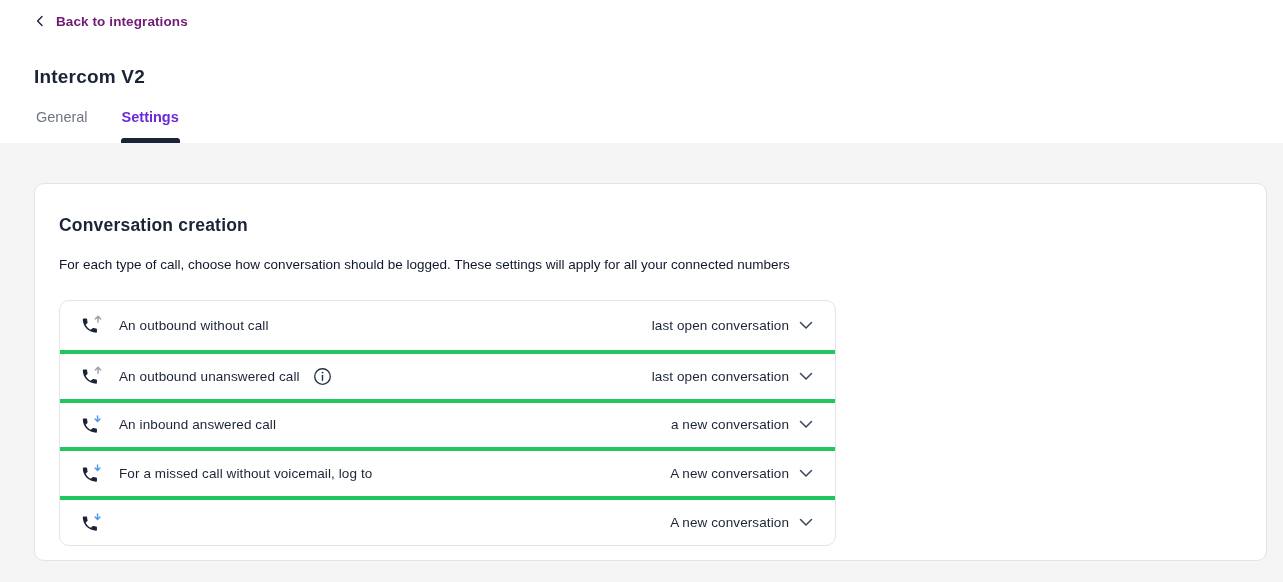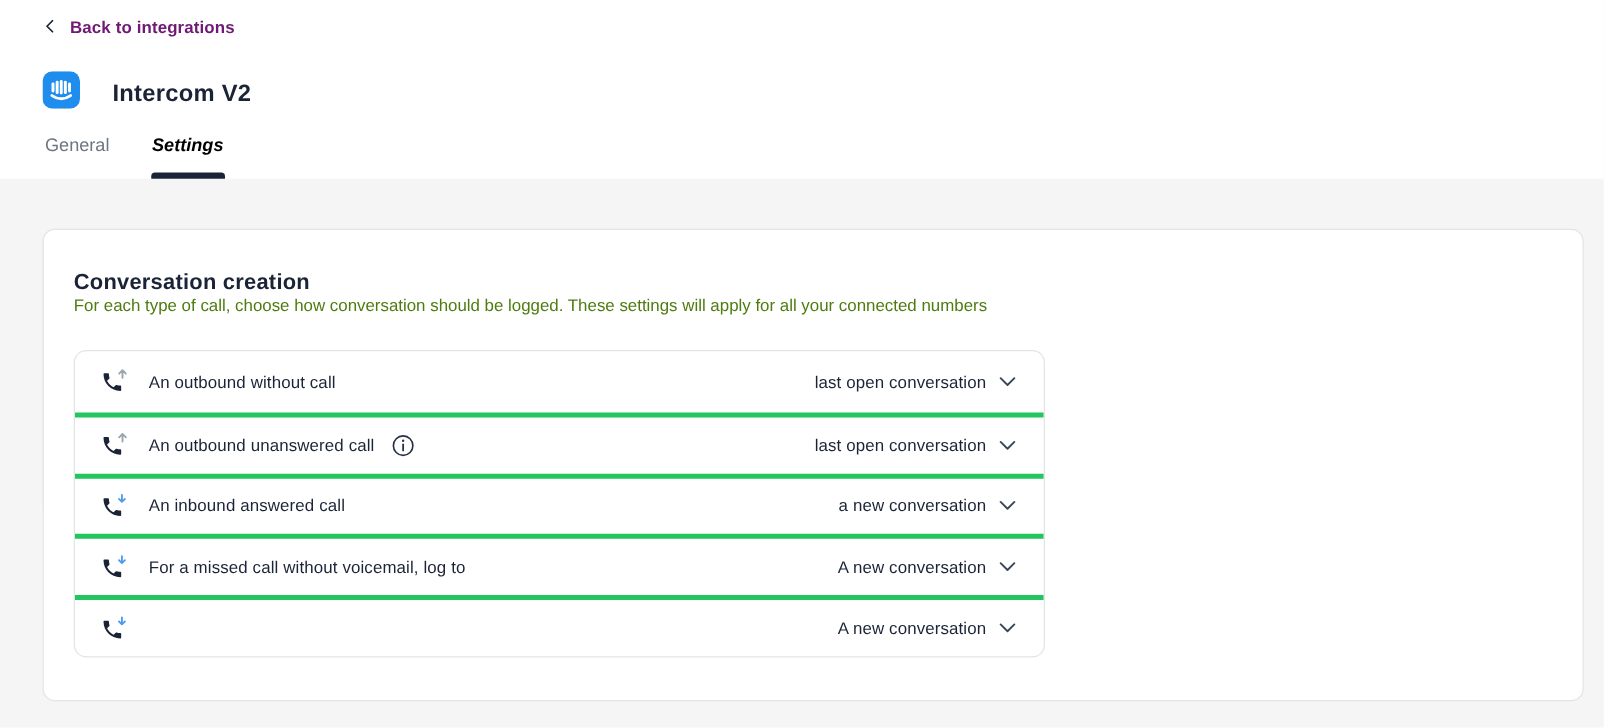--- a/index.html
+++ b/index.html
@@ -25,24 +25,25 @@
     width: max-content;
   }
   .back-row span {
     font-size: 13.5px;
     font-weight: 700;
     color: #701a75;
     letter-spacing: .1px;
   }
   .title-row {
     display: flex;
-    align-items: flex-end;
-    gap: 26px;
+    align-items: flex-start;
+    gap: 10px;
     margin-top: 26px;
     height: 31px;
+    flex-direction: column;
   }
   .app-logo { width: 30px; height: 30px; display: block; }
   .app-title {
     font-size: 19px;
     font-weight: 700;
     letter-spacing: .2px;
     color: #1b2437;
   }
   .tabs {
     display: flex;
@@ -52,21 +53,21 @@
     height: 35px;
   }
   .tab {
     font-size: 14.5px;
     line-height: 19px;
     position: relative;
     cursor: pointer;
     color: #6e7682;
     padding: 0 1px;
   }
-  .tab.active { color: #000000; font-weight: 600; font-style: italic; }
+  .tab.active { color: #6d28d9; font-weight: 600; }
   .tab.active::after {
     content: "";
     position: absolute;
     left: 0; right: 0; bottom: 0;
     height: 5px;
     background: #1b2437;
     border-radius: 3px 3px 0 0;
   }
   
   .content {
@@ -83,23 +84,24 @@
   }
   .card-title {
     margin-top: 30px;
     font-size: 17.5px;
     font-weight: 700;
     letter-spacing: .2px;
     line-height: 22px;
     color: #1b2437;
   }
   .card-desc {
+    margin-top: 20px;
     font-size: 13.5px;
     line-height: 18px;
-    color: #4d7c0f;
+    color: #0f172a;
   }
   .rows-list {
     margin-top: 26px;
     width: 777px;
     border: 1px solid #e3e4e8;
     border-radius: 10px;
     background: #ffffff;
     overflow: hidden;
   }
   .row {

